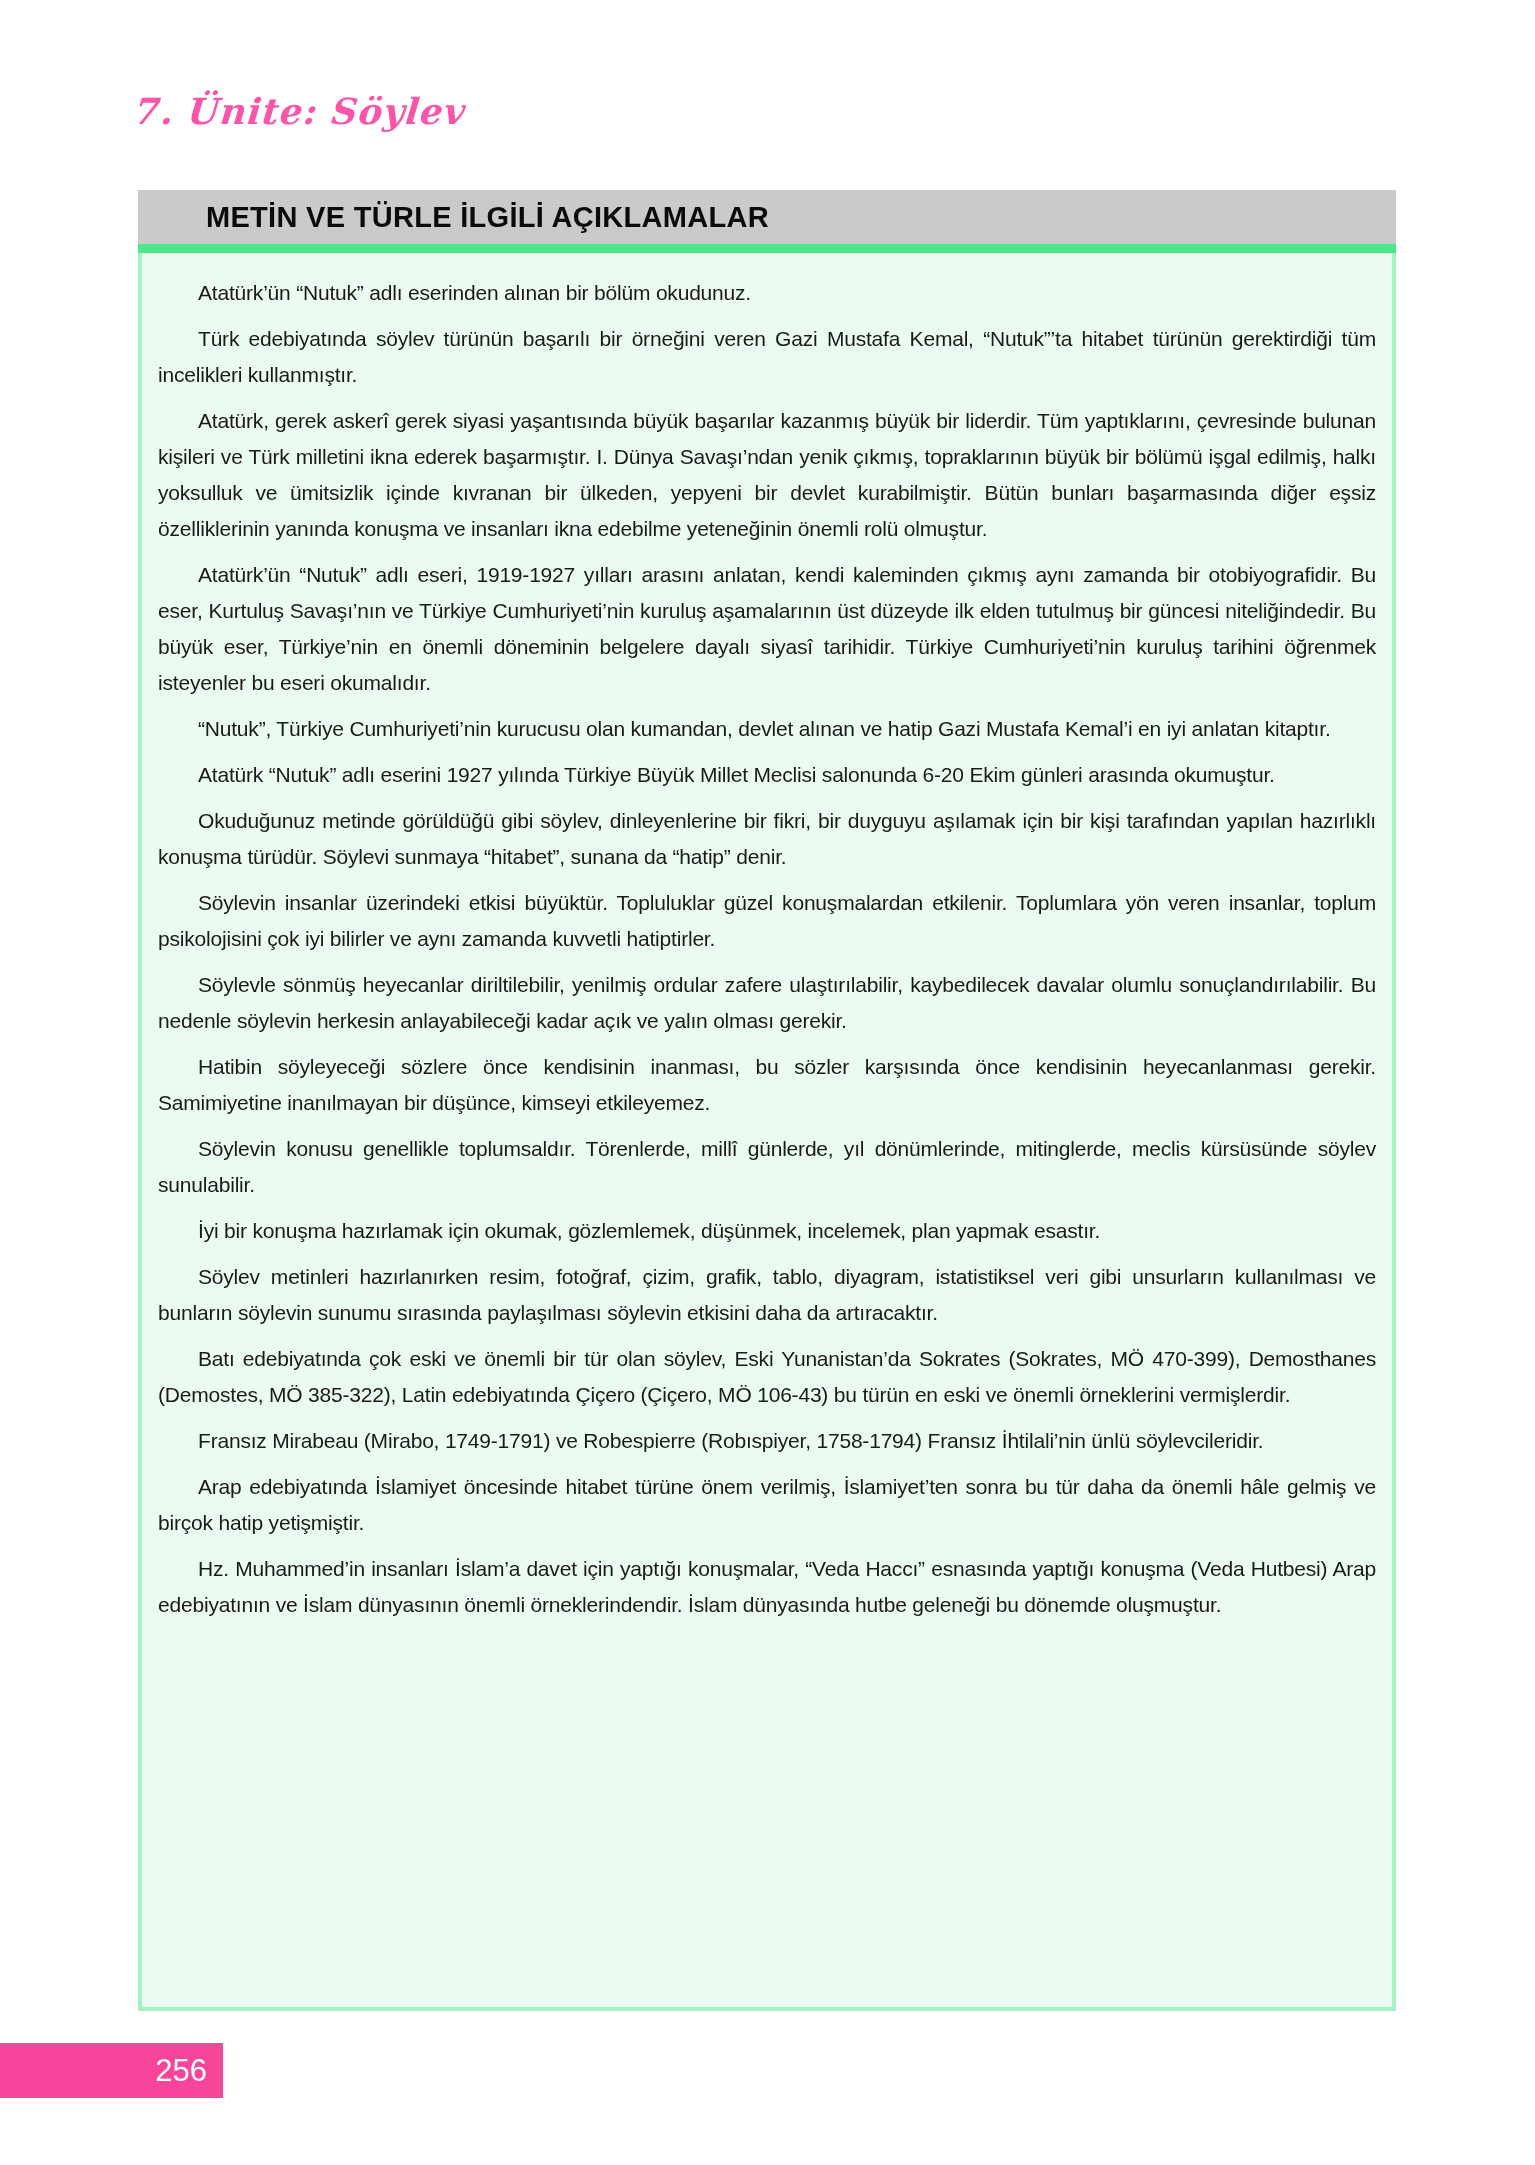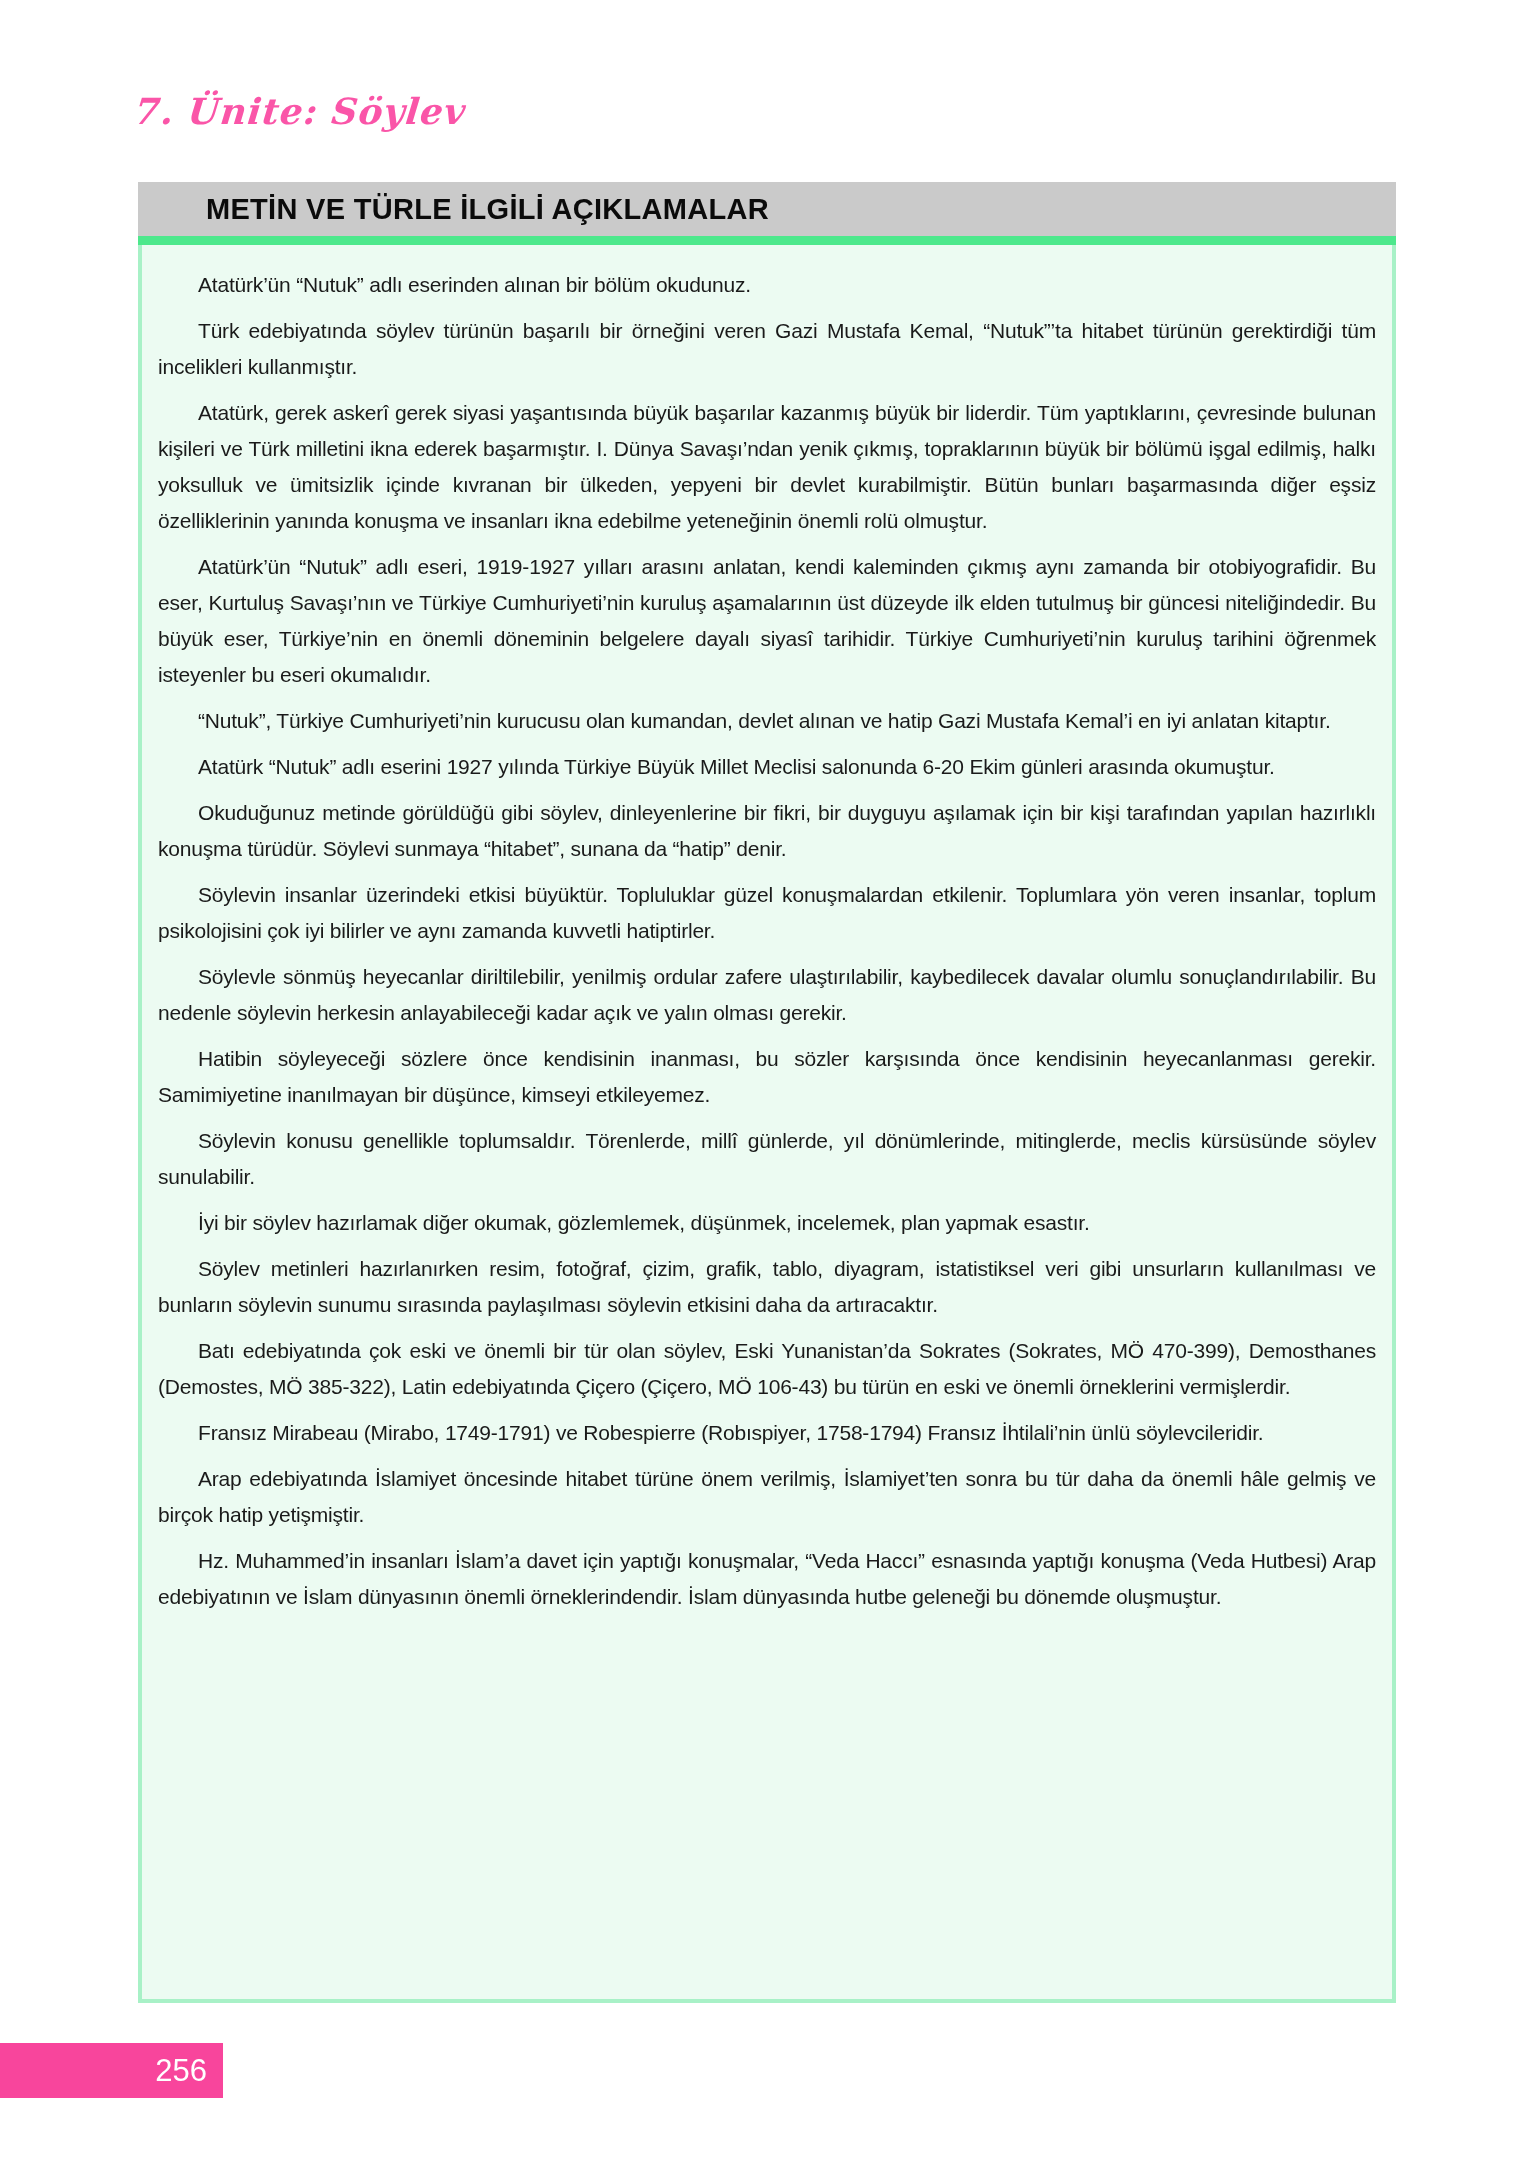--- a/index.html
+++ b/index.html
@@ -22,21 +22,21 @@
     position:absolute;left:133px;top:92px;
     font-family:"DejaVu Serif", serif;
     font-style:italic;font-weight:bold;
     font-size:36px;line-height:1.1;
     color:var(--c-pink_title);
     letter-spacing:1px;
     transform:skewX(-6deg);
     transform-origin:left bottom;
   }
   .section{
-    position:absolute;left:138px;top:182px;width:1258px;
+    position:absolute;left:138px;top:190px;width:1258px;
   }
   .section-header{
     height:54px;background:var(--c-header_gray);
     display:flex;align-items:center;
     padding-left:68px;
   }
   .section-header-title{
     font-weight:bold;font-size:29px;letter-spacing:0.3px;color:#0b0b0b;
   }
   .accent-line{
@@ -83,21 +83,21 @@
     <p>Türk edebiyatında söylev türünün başarılı bir örneğini veren Gazi Mustafa Kemal, “Nutuk”’ta hitabet türünün gerektirdiği tüm incelikleri kullanmıştır.</p>
     <p>Atatürk, gerek askerî gerek siyasi yaşantısında büyük başarılar kazanmış büyük bir liderdir. Tüm yaptıklarını, çevresinde bulunan kişileri ve Türk milletini ikna ederek başarmıştır. I. Dünya Savaşı’ndan yenik çıkmış, topraklarının büyük bir bölümü işgal edilmiş, halkı yoksulluk ve ümitsizlik içinde kıvranan bir ülkeden, yepyeni bir devlet kurabilmiştir. Bütün bunları başarmasında diğer eşsiz özelliklerinin yanında konuşma ve insanları ikna edebilme yeteneğinin önemli rolü olmuştur.</p>
     <p>Atatürk’ün “Nutuk” adlı eseri, 1919-1927 yılları arasını anlatan, kendi kaleminden çıkmış aynı zamanda bir otobiyografidir. Bu eser, Kurtuluş Savaşı’nın ve Türkiye Cumhuriyeti’nin kuruluş aşamalarının üst düzeyde ilk elden tutulmuş bir güncesi niteliğindedir. Bu büyük eser, Türkiye’nin en önemli döneminin belgelere dayalı siyasî tarihidir. Türkiye Cumhuriyeti’nin kuruluş tarihini öğrenmek isteyenler bu eseri okumalıdır.</p>
     <p>“Nutuk”, Türkiye Cumhuriyeti’nin kurucusu olan kumandan, devlet alınan ve hatip Gazi Mustafa Kemal’i en iyi anlatan kitaptır.</p>
     <p>Atatürk “Nutuk” adlı eserini 1927 yılında Türkiye Büyük Millet Meclisi salonunda 6-20 Ekim günleri arasında okumuştur.</p>
     <p>Okuduğunuz metinde görüldüğü gibi söylev, dinleyenlerine bir fikri, bir duyguyu aşılamak için bir kişi tarafından yapılan hazırlıklı konuşma türüdür. Söylevi sunmaya “hitabet”, sunana da “hatip” denir.</p>
     <p>Söylevin insanlar üzerindeki etkisi büyüktür. Topluluklar güzel konuşmalardan etkilenir. Toplumlara yön veren insanlar, toplum psikolojisini çok iyi bilirler ve aynı zamanda kuvvetli hatiptirler.</p>
     <p>Söylevle sönmüş heyecanlar diriltilebilir, yenilmiş ordular zafere ulaştırılabilir, kaybedilecek davalar olumlu sonuçlandırılabilir. Bu nedenle söylevin herkesin anlayabileceği kadar açık ve yalın olması gerekir.</p>
     <p>Hatibin söyleyeceği sözlere önce kendisinin inanması, bu sözler karşısında önce kendisinin heyecanlanması gerekir. Samimiyetine inanılmayan bir düşünce, kimseyi etkileyemez.</p>
     <p>Söylevin konusu genellikle toplumsaldır. Törenlerde, millî günlerde, yıl dönümlerinde, mitinglerde, meclis kürsüsünde söylev sunulabilir.</p>
-    <p>İyi bir söylev hazırlamak diğer okumak, gözlemlemek, düşünmek, incelemek, plan yapmak esastır.</p>
+    <p>İyi bir konuşma hazırlamak için okumak, gözlemlemek, düşünmek, incelemek, plan yapmak esastır.</p>
     <p>Söylev metinleri hazırlanırken resim, fotoğraf, çizim, grafik, tablo, diyagram, istatistiksel veri gibi unsurların kullanılması ve bunların söylevin sunumu sırasında paylaşılması söylevin etkisini daha da artıracaktır.</p>
     <p>Batı edebiyatında çok eski ve önemli bir tür olan söylev, Eski Yunanistan’da Sokrates (Sokrates, MÖ 470-399), Demosthanes (Demostes, MÖ 385-322), Latin edebiyatında Çiçero (Çiçero, MÖ 106-43) bu türün en eski ve önemli örneklerini vermişlerdir.</p>
     <p>Fransız Mirabeau (Mirabo, 1749-1791) ve Robespierre (Robıspiyer, 1758-1794) Fransız İhtilali’nin ünlü söylevcileridir.</p>
     <p>Arap edebiyatında İslamiyet öncesinde hitabet türüne önem verilmiş, İslamiyet’ten sonra bu tür daha da önemli hâle gelmiş ve birçok hatip yetişmiştir.</p>
     <p>Hz. Muhammed’in insanları İslam’a davet için yaptığı konuşmalar, “Veda Haccı” esnasında yaptığı konuşma (Veda Hutbesi) Arap edebiyatının ve İslam dünyasının önemli örneklerindendir. İslam dünyasında hutbe geleneği bu dönemde oluşmuştur.</p>
   </div>
 </div>
 
 <div class="page-number-box">
   <span>256</span>

